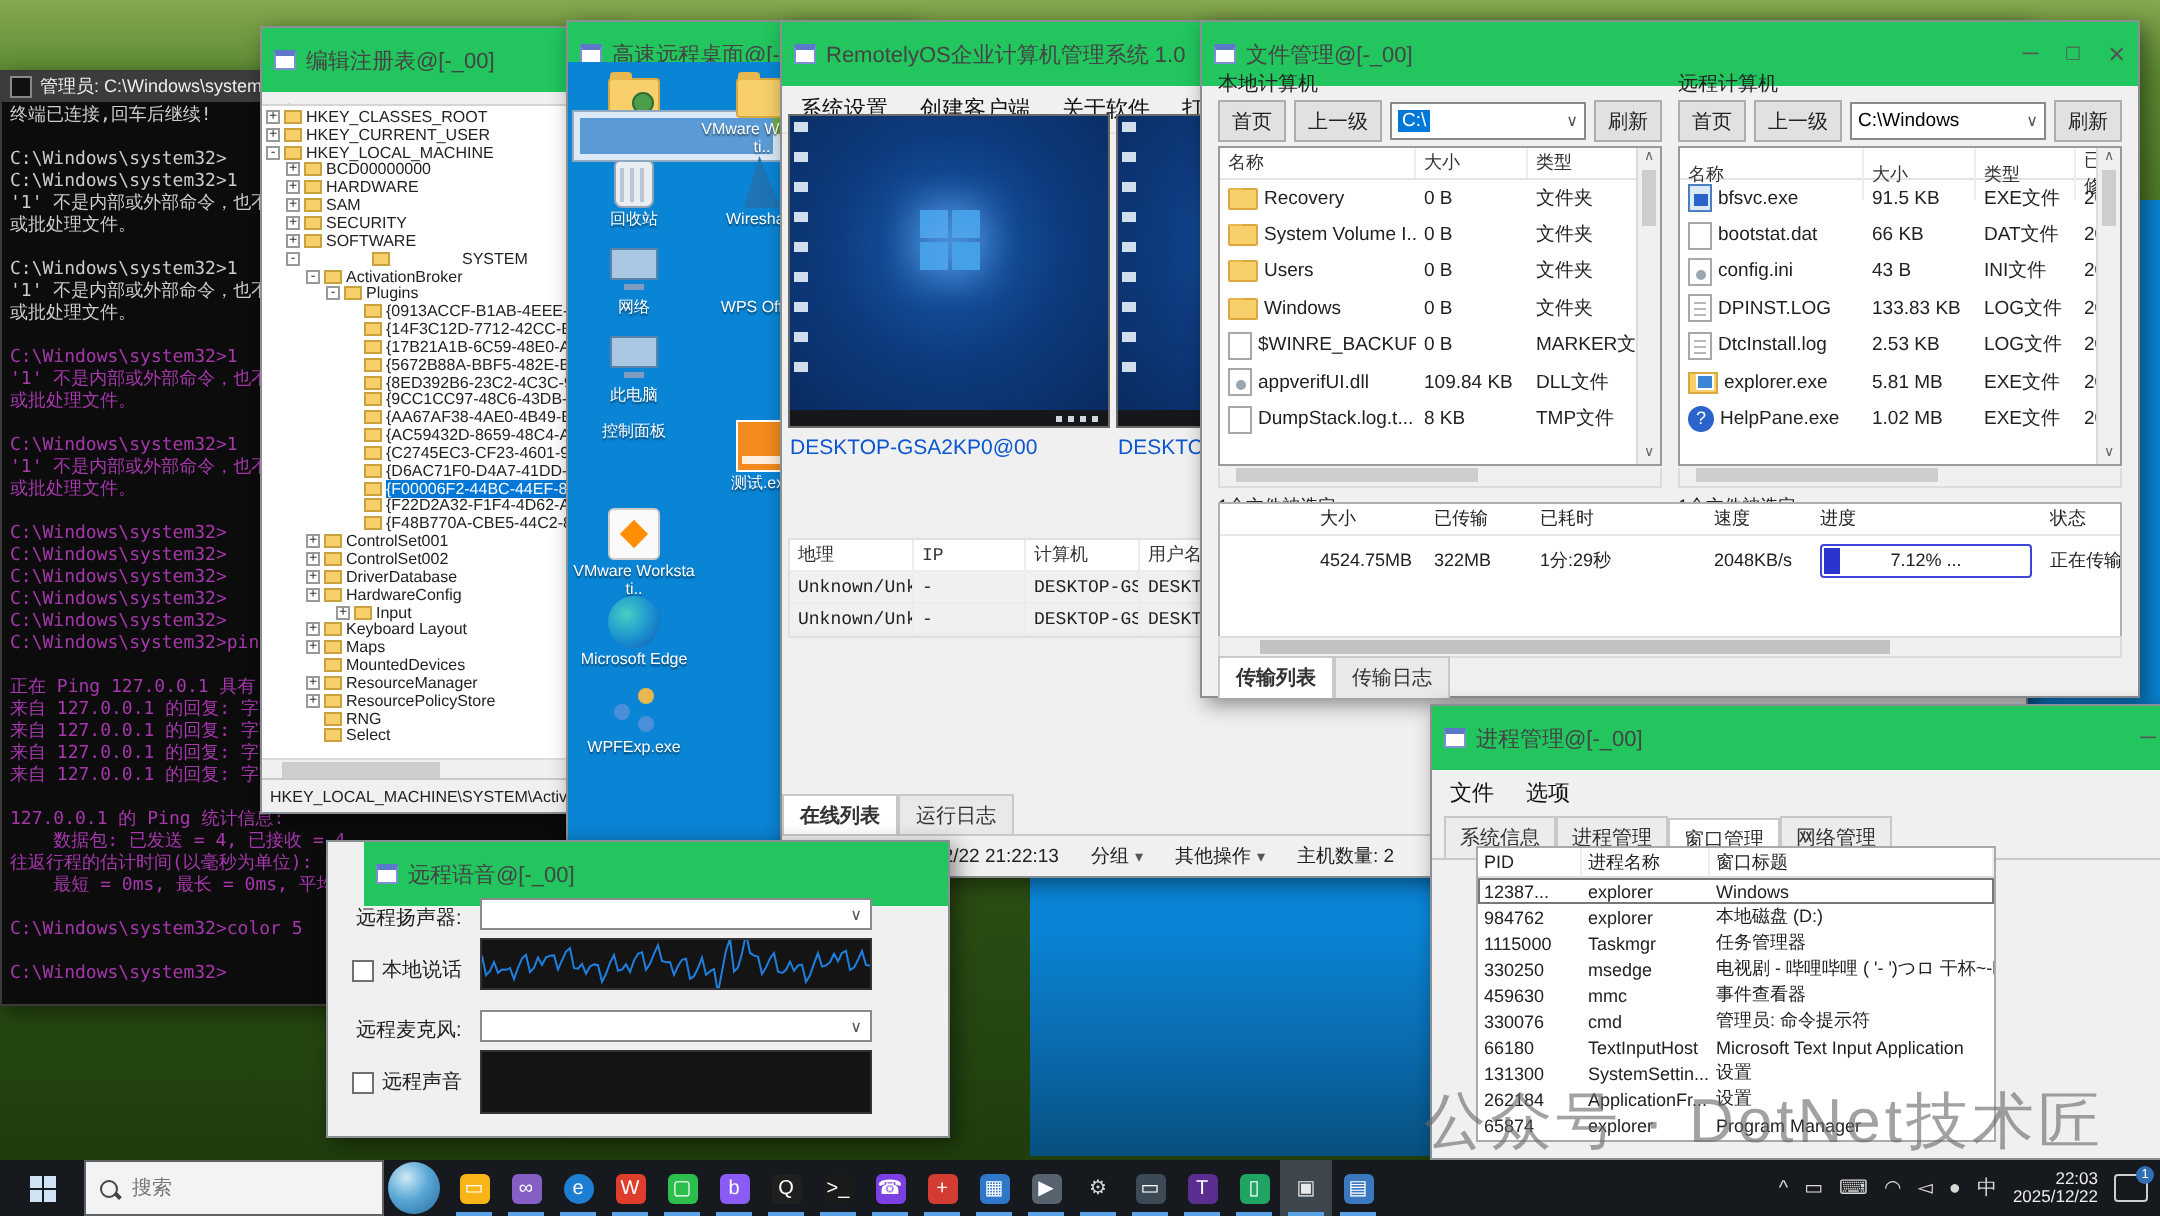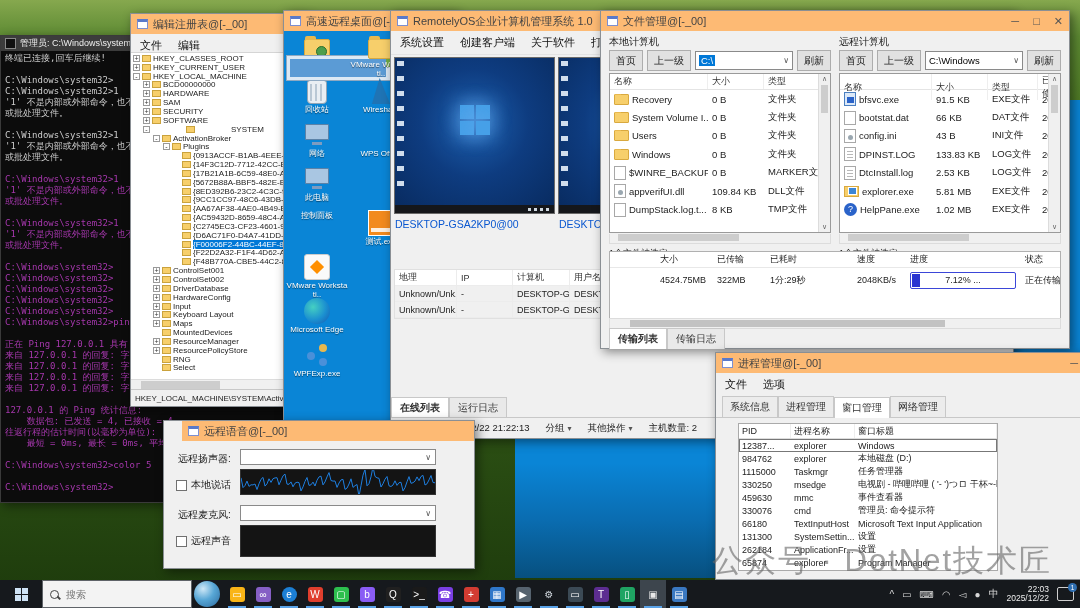--- a/index.html
+++ b/index.html
@@ -1,21 +1,21 @@
 <!DOCTYPE html>
 <html><head>
 <meta charset="utf-8">
 <style>
   html,body{margin:0;padding:0;background:#222;}
   #screen{position:relative;width:1080px;height:608px;overflow:hidden;
     font-family:"Liberation Sans","DejaVu Sans",sans-serif;
     background:linear-gradient(180deg,#86a84e 0%,#5d8a33 6%,#47721f 22%,#3a621a 45%,#2c5014 70%,#1d3a0c 100%);}
   
   .win{position:absolute;background:#f0f0f0;border:1px solid #8a8f94;box-shadow:3px 3px 10px rgba(0,0,0,.45);}
-  .tb{height:20px;background:#fdba74;display:flex;align-items:center;gap:5px;padding:0 6px;font-size:11px;color:#444;white-space:nowrap;overflow:hidden;}
+  .tb{height:32px;background:#22c55e;display:flex;align-items:center;gap:5px;padding:0 6px;font-size:11px;color:#444;white-space:nowrap;overflow:hidden;}
   .appico{width:11px;height:10px;background:#fff;border:1px solid #7d8fd0;box-sizing:border-box;border-top:3px solid #5a79c9;flex:0 0 auto;}
   .wbtns{margin-left:auto;display:flex;gap:14px;color:#555;font-size:11px;align-items:center;}
   .menu{display:flex;gap:16px;padding:4px 9px;font-size:11px;color:#111;}
   .btn{background:#e1e1e1;border:1px solid #adadad;font-size:10px;color:#222;display:flex;align-items:center;justify-content:center;}
   
   #terminal{left:0;top:35px;width:310px;height:466px;background:#0c0c0c;border:1px solid #3a3a3a;z-index:1;}
   #terminal .ttb{height:15px;background:#3c3c3c;color:#eee;font-size:9px;display:flex;align-items:center;gap:4px;padding:0 4px;}
   .cmdico{width:9px;height:9px;background:#111;border:1px solid #888;color:#fff;font-size:6px;line-height:8px;text-align:center;}
   #terminal .body{padding:2px 4px;font-family:"DejaVu Sans Mono","Liberation Mono",monospace;font-size:9px;line-height:11px;}
   .tline{min-height:11px;white-space:pre;}
@@ -64,21 +64,21 @@
   #main .menu{border-bottom:1px solid #e3e3e3;}
   .thumb{position:absolute;top:46px;width:161px;height:157px;background:radial-gradient(circle at 50% 42%,#1c5fae 0%,#0e3c80 45%,#082a5e 100%);border:1px solid #6a6a6a;box-sizing:border-box;}
   .thumb .logo{position:absolute;left:50%;top:40%;transform:translate(-50%,-50%);display:grid;grid-template-columns:14px 14px;gap:2px;}
   .thumb .logo i{width:14px;height:14px;background:#46a0e8;box-shadow:0 0 16px 5px rgba(100,170,240,.45);}
   .thumb .icostrip{position:absolute;left:2px;top:3px;width:7px;height:82%;background:repeating-linear-gradient(180deg,rgba(230,240,250,.9) 0 5px,transparent 5px 15px);}
   .thumb .bar{position:absolute;left:0;right:0;bottom:0;height:8px;background:#15171b;}
   .thumb .bar::after{content:"";position:absolute;right:2px;top:2.5px;width:24px;height:3px;background:repeating-linear-gradient(90deg,#cfd8e0 0 3px,transparent 3px 6px);}
   .hostlabel{position:absolute;top:207px;font-size:10.5px;color:#0a57d0;white-space:nowrap;}
   #conn{position:absolute;left:3px;right:3px;top:258px;border:1px solid #e0e0e0;background:#fff;font-size:9px;color:#222;}
   .crow{display:grid;grid-template-columns:62px 56px 57px 1fr;height:15px;align-items:center;border-bottom:1px solid #ececec;}
-  .crow>div{padding-left:4px;border-right:1px solid #ececec;white-space:nowrap;overflow:hidden;height:100%;display:flex;align-items:center;}
+  .crow>div{padding-left:4px;border-right:1px solid #ececec;white-space:nowrap;overflow:hidden;height:100%;display:flex;align-items:center;font-family:Liberation Mono, monospace;}
   .crow.hdr{color:#333;}
   .crow.r0{background:#f0f0f0;}
   #main .tabs,#files .tabs{position:absolute;left:0;display:flex;font-size:10px;}
   .tab{padding:3px 8px;border:1px solid #c8c8c8;border-bottom:none;background:#e9e9e9;color:#333;}
   .tab.on{background:#fff;font-weight:bold;}
   #main .statusbar{position:absolute;left:0;right:0;bottom:0;height:20px;border-top:1px solid #c8c8c8;display:flex;align-items:center;gap:16px;font-size:9.5px;color:#222;padding:0 8px;background:#f0f0f0;}
   .caret{font-size:8px;color:#555;margin-left:3px;}
   
   #files{left:600px;top:10px;width:468px;height:337px;z-index:6;}
   .panel{position:absolute;top:24px;width:222px;}
@@ -353,21 +353,21 @@
         <div class="treerow" style="padding-left: 22px;">
         <span class="tg">+</span>
         <span class="rfold"></span>
         <span class="lbl">DriverDatabase</span>
       </div>
         <div class="treerow" style="padding-left: 22px;">
         <span class="tg">+</span>
         <span class="rfold"></span>
         <span class="lbl">HardwareConfig</span>
       </div>
-        <div class="treerow" style="padding-left: 22px;">
+        <div class="treerow" style="padding-left: 37px;">
         <span class="tg">+</span>
         <span class="rfold"></span>
         <span class="lbl">Input</span>
       </div>
         <div class="treerow" style="padding-left: 22px;">
         <span class="tg">+</span>
         <span class="rfold"></span>
         <span class="lbl">Keyboard Layout</span>
       </div>
         <div class="treerow" style="padding-left: 22px;">

